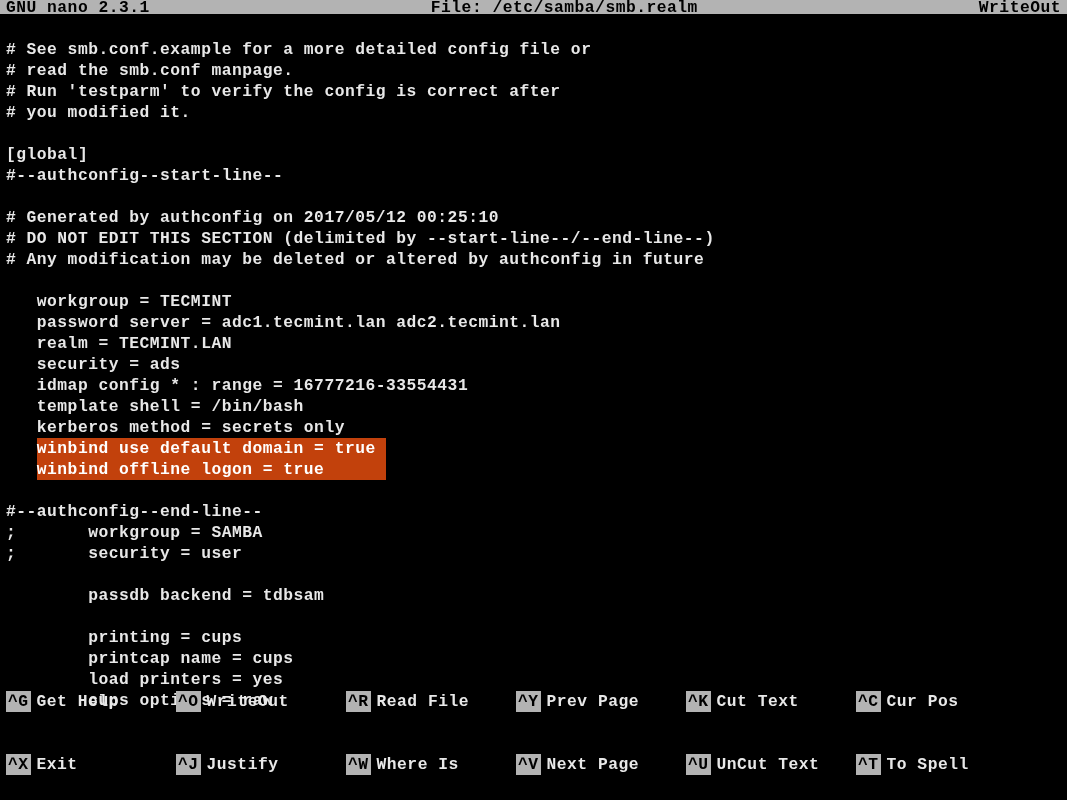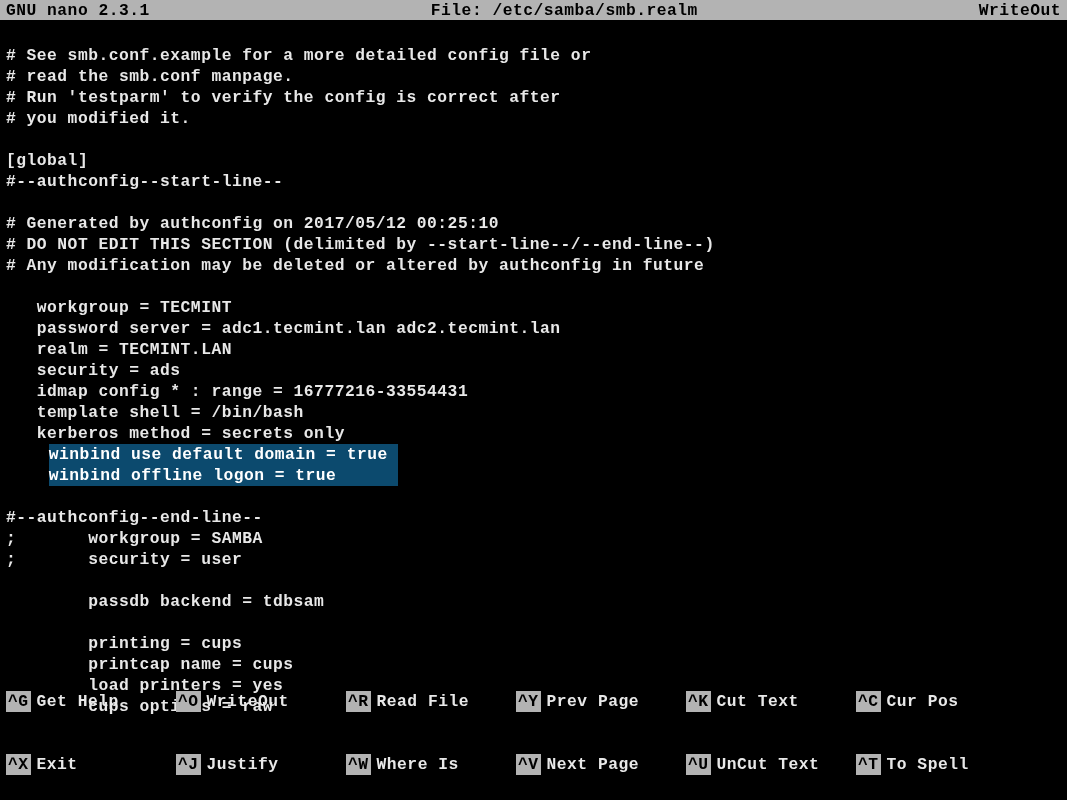--- a/index.html
+++ b/index.html
@@ -9,42 +9,41 @@
     background: #000;
     font-family: "Courier New", Courier, monospace;
     font-size: 16.3px;
     font-weight: bold;
     color: #e8e8e8;
     overflow: hidden;
     position: relative;
     letter-spacing: 0.5px;
   }
   .titlebar {
-    height: 20px;
+    height: 14px;
     background: #b3b3b3;
     color: #000;
     display: flex;
     align-items: center;
     padding: 0 6px;
     font-weight: bold;
   }
   .titlebar .left { flex: 0 0 auto; }
   .titlebar .center { flex: 1 1 auto; text-align: center; }
   .titlebar .right { flex: 0 0 auto; }
   .editor {
     padding: 4px 8px 0 6px;
     white-space: pre;
     line-height: 21px;
   }
   .line { display: block; }
   .hl {
-    background: #0c4a6e;
+    background: #c2410c;
     color: #fff;
     display: inline-block;
-    margin-left: 12px;
   }
   .shortcuts {
     position: absolute;
     bottom: 0;
     left: 0;
     width: 100%;
     padding: 0 6px 4px 6px;
     line-height: 21px;
     white-space: pre;
   }

